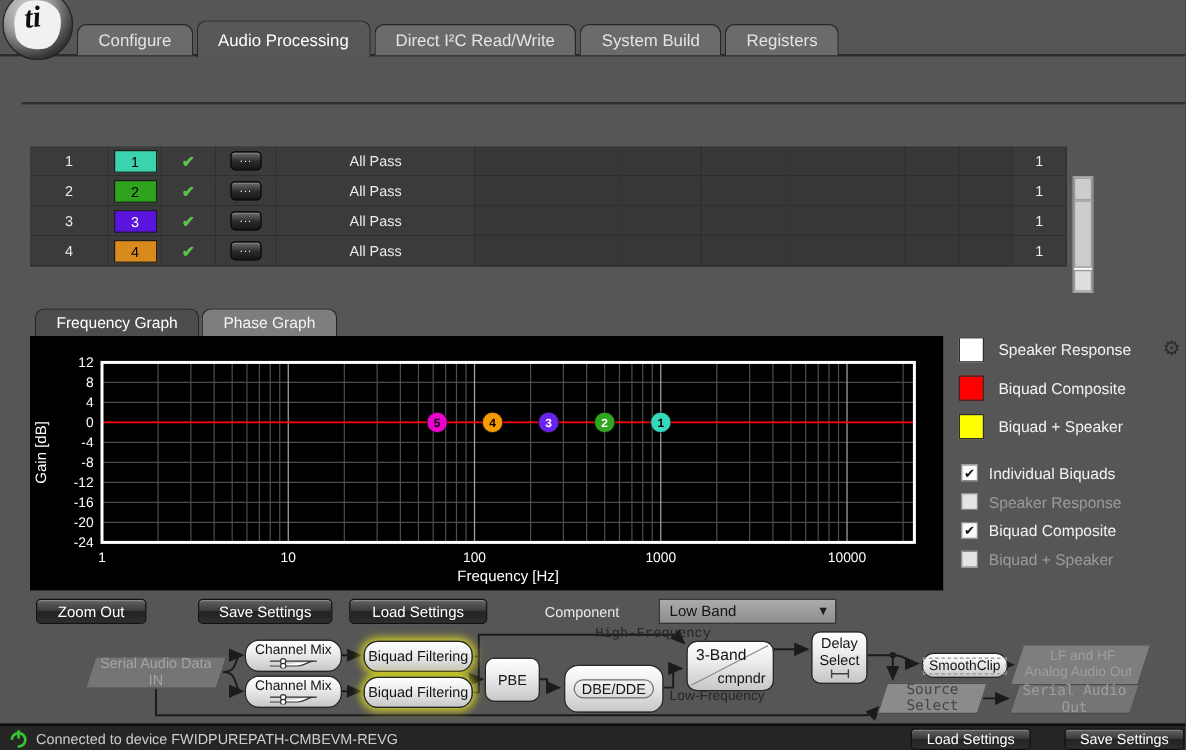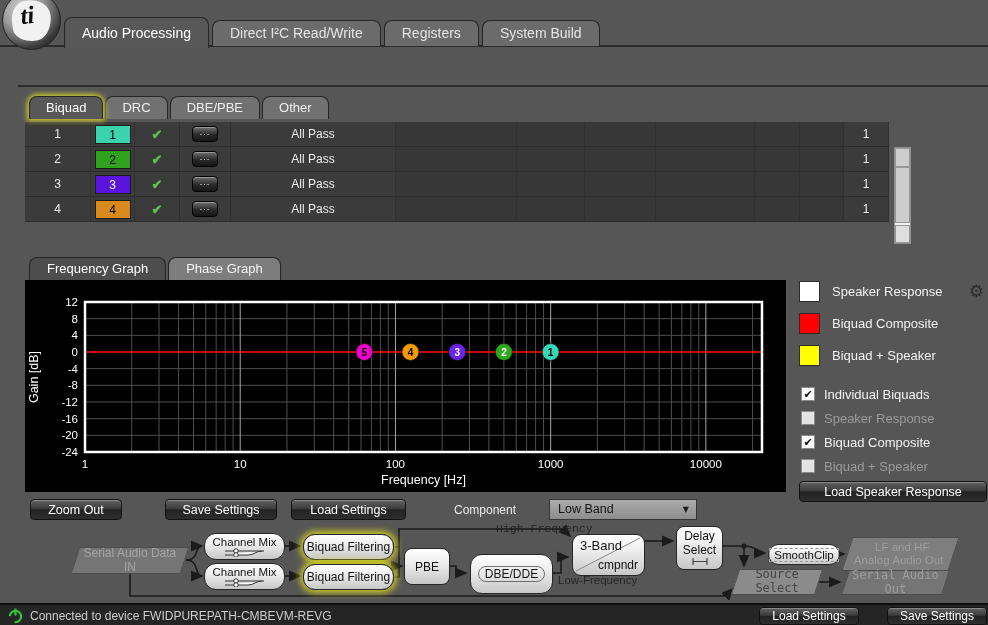--- a/index.html
+++ b/index.html
@@ -103,34 +103,29 @@
 
 <div class="win">
 
   <div class="ti-logo">
     <div class="ti-blob">
       <span>ti</span>
     </div>
   </div>
   <div class="tabline"></div>
   <div class="main-tabs" id="main-tabs">
+      <div class="tab">Configure</div>
       <div class="tab sel">Audio Processing</div>
       <div class="tab">Direct I²C Read/Write</div>
+      <div class="tab">System Build</div>
       <div class="tab">Registers</div>
-      <div class="tab">System Build</div>
     </div>
 
   <div class="devline"></div>
 
-  <div class="sub-tabs" id="sub-tabs">
-      <div class="tab2 sel">Biquad</div>
-      <div class="tab2">DRC</div>
-      <div class="tab2">DBE/PBE</div>
-      <div class="tab2">Other</div>
-    </div>
 
   <div class="tbl">
     <div id="tbl-body">
         <div class="trow">
           <div class="td" style="width: 66px;">1</div>
           <div class="td" style="width: 44px;">
             <div class="idx-chip" style="background: rgb(59, 211, 173); color: rgb(0, 0, 0);">1</div>
           </div>
           <div class="td" style="width: 45px;">
             <div class="check">✔</div>
@@ -328,21 +323,20 @@
       <div class="ck-row">
         <div class="ck-box">✔</div>
         <div class="ck-lab">Biquad Composite</div>
       </div>
       <div class="ck-row">
         <div class="ck-box off"></div>
         <div class="ck-lab off">Biquad + Speaker</div>
       </div>
     </div>
 
-  <button class="dbtn" style="left:799px;top:481px;width:188px;height:21px;">Load Speaker Response</button>
   <button class="dbtn" style="left:30px;top:499px;width:92px;height:21px;">Zoom Out</button>
   <button class="dbtn" style="left:165px;top:499px;width:112px;height:21px;">Save Settings</button>
   <button class="dbtn" style="left:291px;top:499px;width:115px;height:21px;">Load Settings</button>
   <span class="comp-label">Component</span>
   <div class="dropdown">
     <span>Low Band</span>
     <span class="dd-arrow">▼</span>
   </div>
 
   <div class="flow">

